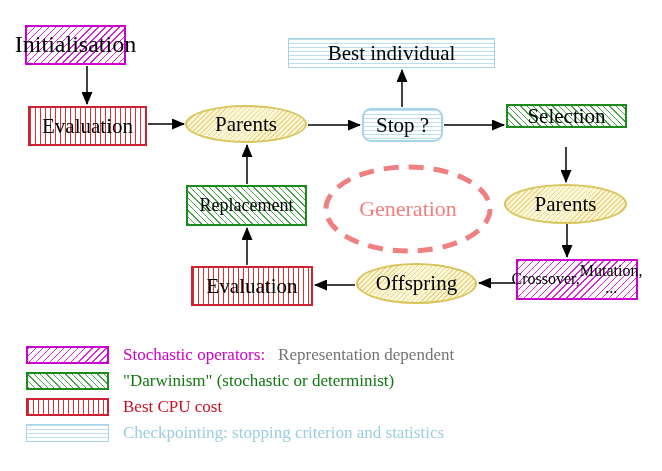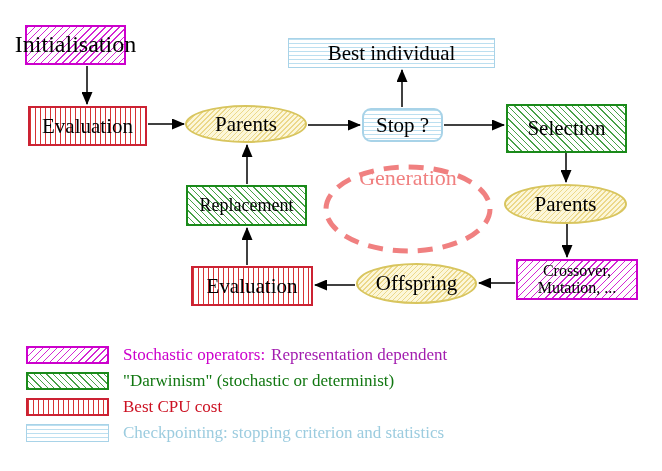--- a/index.html
+++ b/index.html
@@ -49,45 +49,45 @@
     background:repeating-linear-gradient(135deg,
       #ecd88a 0px, #ecd88a 1px,
       #fcf7d9 1px, #fcf7d9 3.5px);
   }
   
   #n-initialisation{left:25px;top:25px;width:101px;height:40px;font-size:24px;}
   #n-evaluation-top{left:28px;top:106px;width:119px;height:40px;}
   #n-parents{left:185px;top:105px;width:122px;height:38px;}
   #n-best-individual{left:288px;top:38px;width:207px;height:30px;}
   #n-stop{left:362px;top:108px;width:81px;height:34px;border-width:2px;border-radius:9px;}
-  #n-selection{left:506px;top:104px;width:121px;height:49px;}
+  #n-selection{left:506px;top:104px;width:121px;height:24px;}
   #n-genitors{left:504px;top:184px;width:123px;height:40px;}
-  #n-crossover{left:516px;top:259px;width:122px;height:41px;flex-direction:column;font-size:16px;}
+  #n-crossover{left:516px;top:259px;width:122px;height:41px;flex-direction:row;font-size:16px;}
   #n-offspring{left:356px;top:263px;width:121px;height:41px;}
   #n-evaluation-bottom{left:191px;top:266px;width:122px;height:40px;}
   #n-replacement{left:186px;top:185px;width:121px;height:41px;font-size:18px;}
   #generation-label{
     position:absolute;left:323px;top:165px;width:170px;height:88px;
-    display:flex;justify-content:center;
+    display:flex;align-items:center;justify-content:center;
     color:#f08080;font-size:22px;
   }
   
   #arrows{position:absolute;left:0;top:0;width:662px;height:471px;pointer-events:none;}
   
   .legend-swatch{position:absolute;left:26px;width:83px;height:18px;box-sizing:border-box;}
   .legend-text{
     position:absolute;left:123px;height:18px;
     font-size:17px;line-height:18px;white-space:nowrap;
   }
   #lg-sw-1{top:346px;}
   #lg-sw-2{top:372px;}
   #lg-sw-3{top:398px;}
   #lg-sw-4{top:424px;}
   #lg-tx-1{top:346px;color:#cc00cc;}
-  #lg-tx-1 .suffix{color:#a21caf;margin-left:6px;text-align:center;}
+  #lg-tx-1 .suffix{color:#737373;margin-left:13px;text-align:center;}
   #lg-tx-2{top:372px;color:#117711;}
   #lg-tx-3{top:398px;color:#cc1122;}
   #lg-tx-4{top:424px;color:#9cccdf;text-align:center;}
 </style>
 </head>
 <body>
 
 <div id="canvas">
 
   <svg id="arrows" viewBox="0 0 662 471" xmlns="http://www.w3.org/2000/svg">

